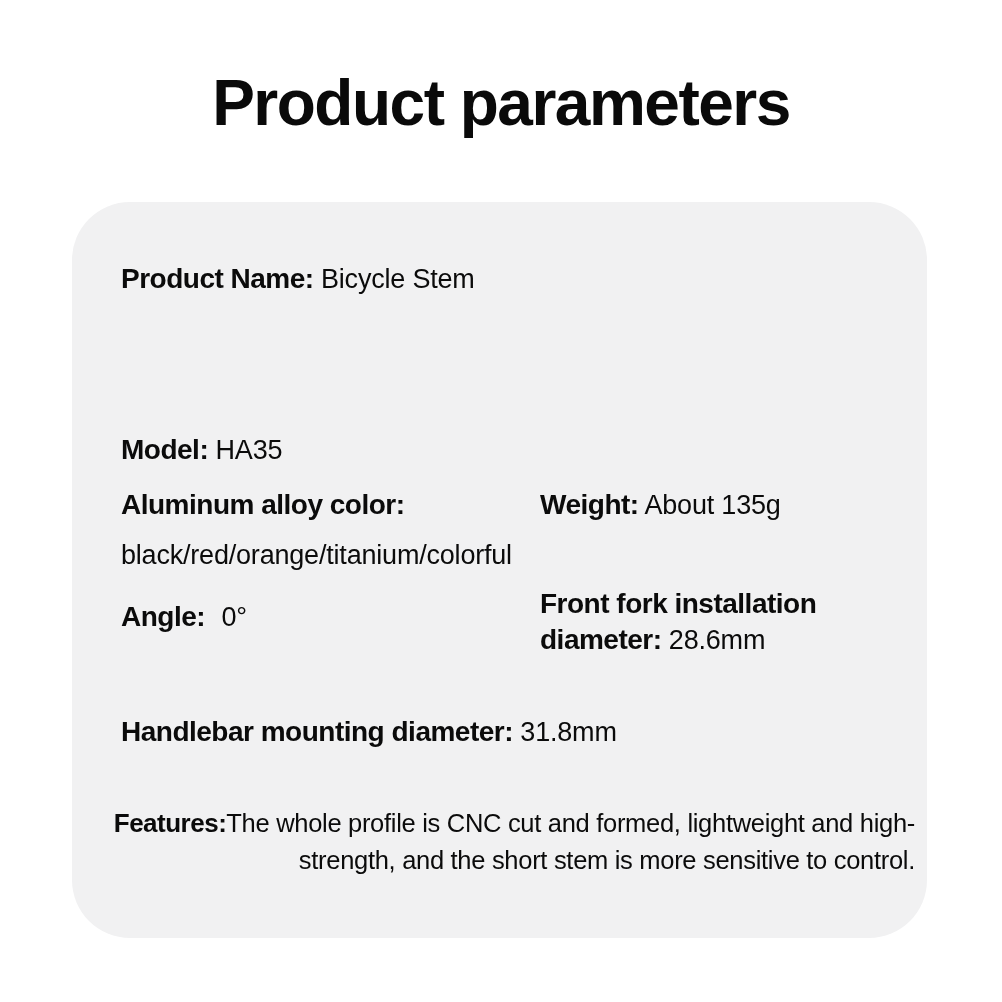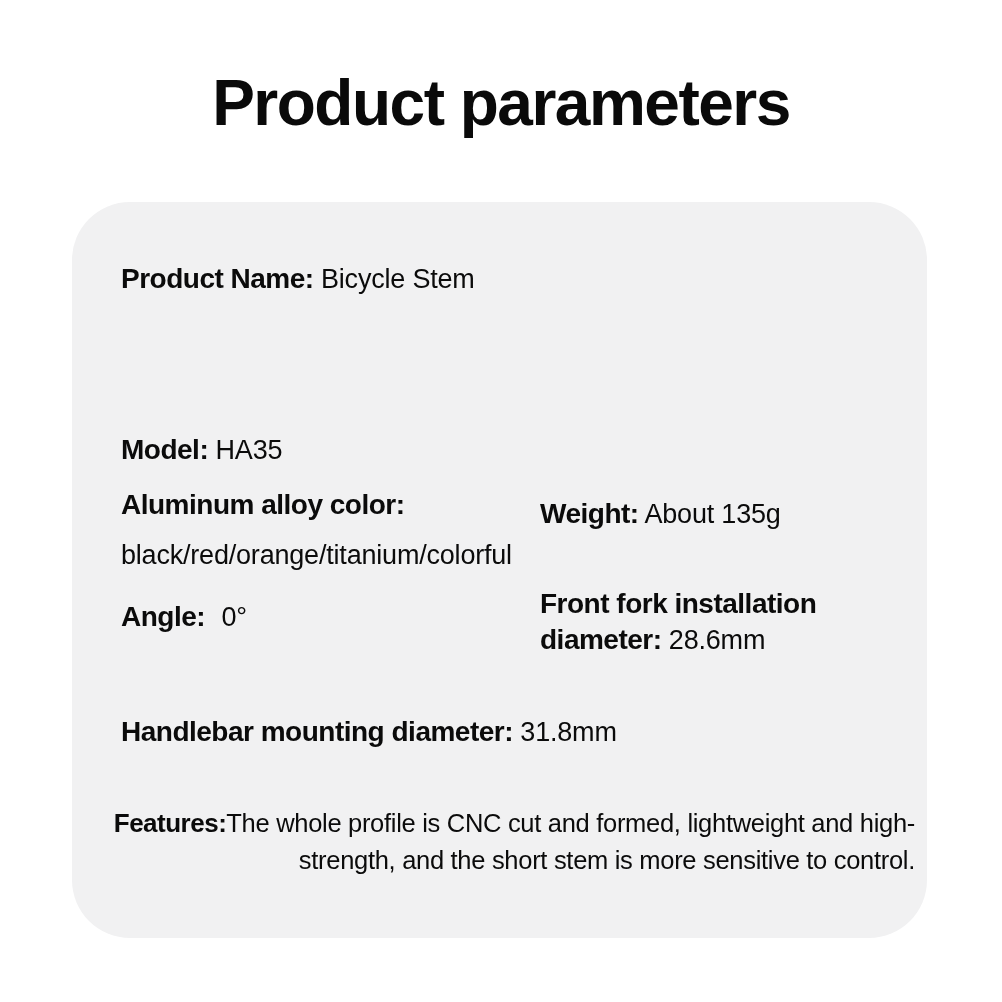--- a/index.html
+++ b/index.html
@@ -53,21 +53,21 @@
   .val {
     font-weight: 400;
   }
   .col-left  { left: 49px; text-align: center; }
   .col-right { left: 468px; }
 
   .r-product   { top: 59px; }
   .r-model     { top: 182px; margin-top: 48px; }
   .r-material  { top: 166px; }
   .r-color     { top: 285px; }
-  .r-weight    { top: 294px; }
+  .r-weight    { top: 285px; }
   .r-colorlist { top: 335px; }
   .r-angle     { top: 397px; }
   .r-frontfork { top: 384px; width: 345px; white-space: normal; }
   .r-handlebar { top: 512px; }
   .r-features  {
     top: 603px;
     left: 12px;
     right: 12px;
     text-align: right;
     white-space: normal;

